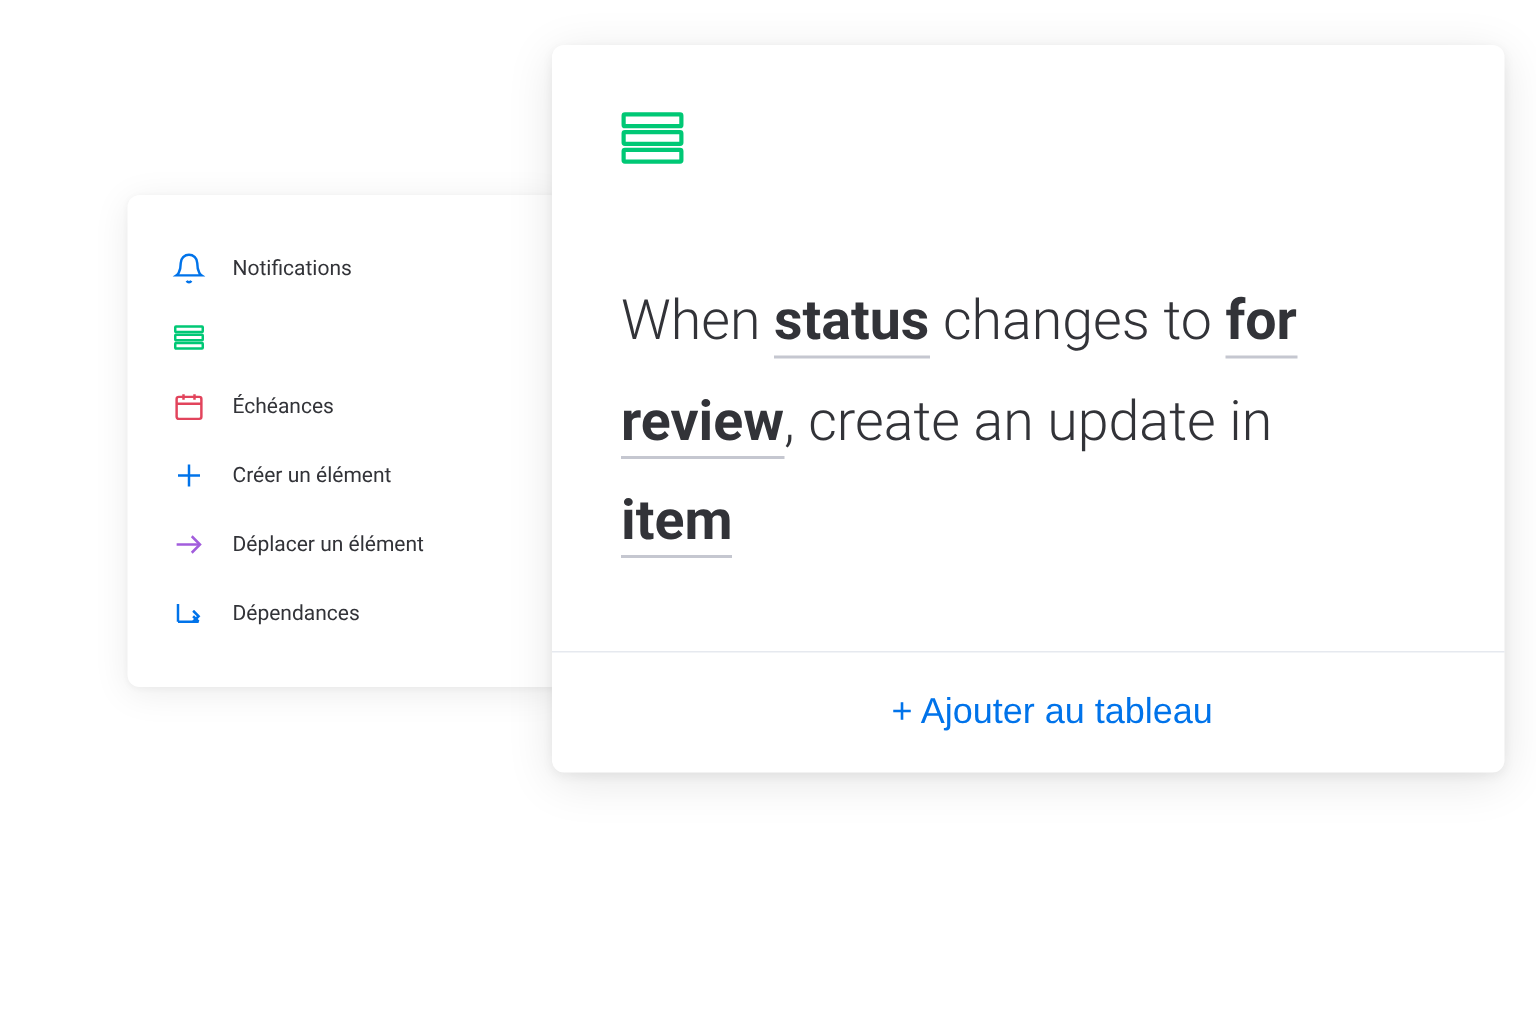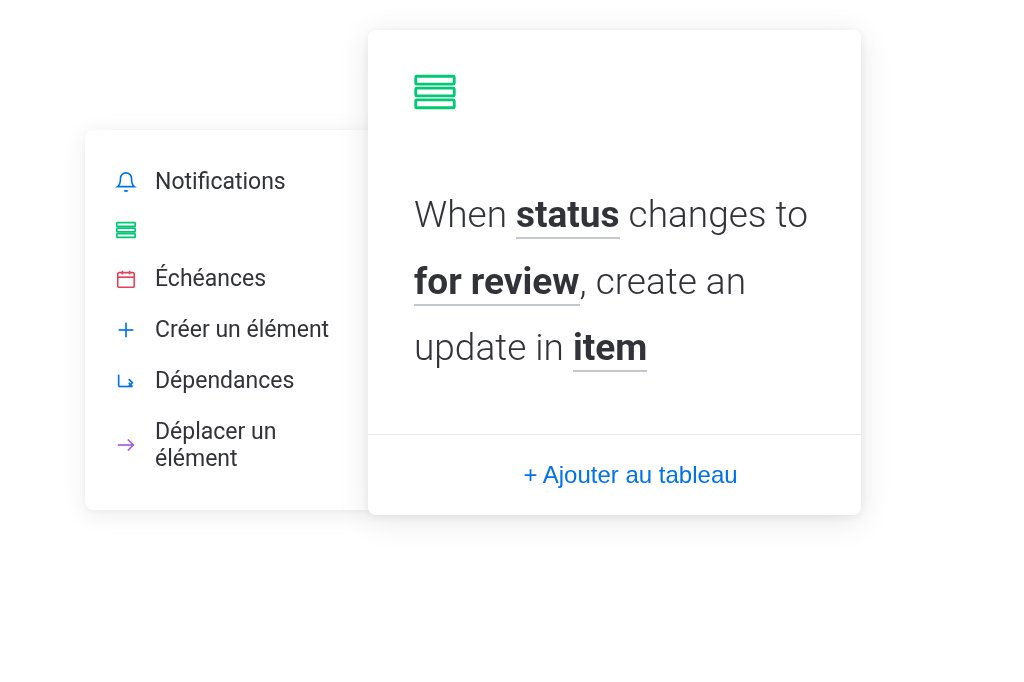--- a/index.html
+++ b/index.html
@@ -34,29 +34,29 @@
     }
     .menu-icon {
       width: 22px;
       height: 22px;
       display: flex;
       align-items: center;
       justify-content: center;
       flex-shrink: 0;
     }
     .menu-label {
-      font-size: 23px;
+      font-size: 14px;
       color: #323338;
       font-weight: 400;
     }
     .main-card {
       position: absolute;
       left: 368px;
       top: 30px;
-      width: 493px;
+      width: 635px;
       background: #ffffff;
       border-radius: 8px;
       box-shadow: 0 6px 32px rgba(0,0,0,0.1), 0 2px 8px rgba(0,0,0,0.06);
       padding: 0;
       display: flex;
       flex-direction: column;
     }
     .main-card-body {
       padding: 44px 46px 52px 46px;
     }
@@ -128,37 +128,37 @@
     <span class="menu-icon">
       <svg width="22" height="22" viewBox="0 0 24 24" fill="none" stroke="#0073ea" stroke-width="1.8">
         <line x1="12" y1="4" x2="12" y2="20"></line>
         <line x1="4" y1="12" x2="20" y2="12"></line>
       </svg>
     </span>
     <span class="menu-label">Créer un élément</span>
   </div>
   <div class="menu-item">
     <span class="menu-icon">
+      <svg width="22" height="22" viewBox="0 0 24 24" fill="none" stroke="#a25ddc" stroke-width="1.8">
+        <line x1="3" y1="12" x2="20" y2="12"></line>
+        <polyline points="14,6 20,12 14,18"></polyline>
+      </svg>
+    </span>
+    <span class="menu-label">Déplacer un élément</span>
+  </div>
+  <div class="menu-item">
+    <span class="menu-icon">
       <svg width="22" height="22" viewBox="0 0 24 24" fill="none" stroke="#0073ea" stroke-width="1.8">
         <line x1="4" y1="5" x2="4" y2="18"></line>
         <line x1="4" y1="18" x2="19" y2="18"></line>
         <polyline points="15,14 19,18 15,22" stroke-width="1.8" transform="translate(0,-4)"></polyline>
         <polyline points="15,14 19,18"></polyline>
       </svg>
     </span>
     <span class="menu-label">Dépendances</span>
-  </div>
-  <div class="menu-item">
-    <span class="menu-icon">
-      <svg width="22" height="22" viewBox="0 0 24 24" fill="none" stroke="#a25ddc" stroke-width="1.8">
-        <line x1="3" y1="12" x2="20" y2="12"></line>
-        <polyline points="14,6 20,12 14,18"></polyline>
-      </svg>
-    </span>
-    <span class="menu-label">Déplacer un élément</span>
   </div>
 </div>
 
 <div class="main-card">
   <div class="main-card-body">
     <div class="card-icon">
       <svg width="42" height="36" viewBox="0 0 24 20" fill="none" stroke="#00c875" stroke-width="1.6">
         <rect x="1" y="1" width="22" height="4.5" rx="0.5"></rect>
         <rect x="1" y="7.75" width="22" height="4.5" rx="0.5"></rect>
         <rect x="1" y="14.5" width="22" height="4.5" rx="0.5"></rect>

